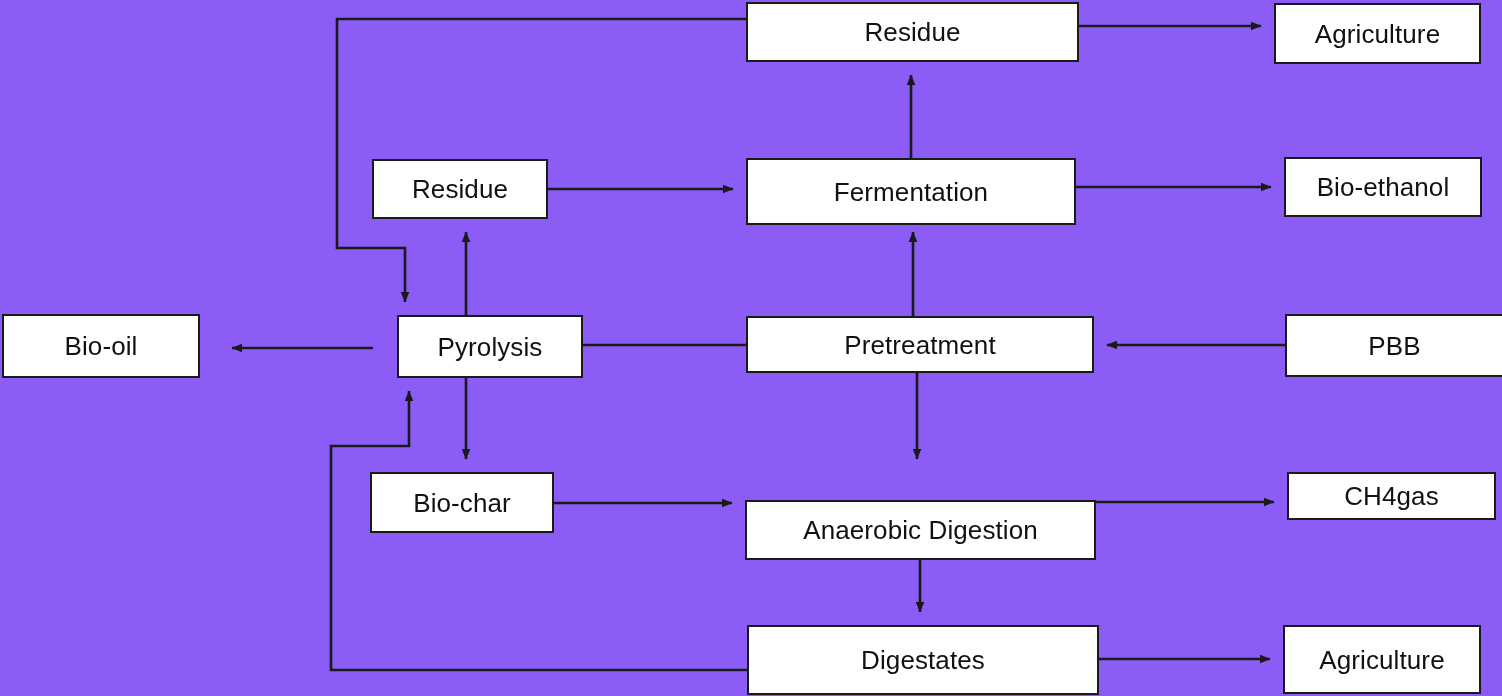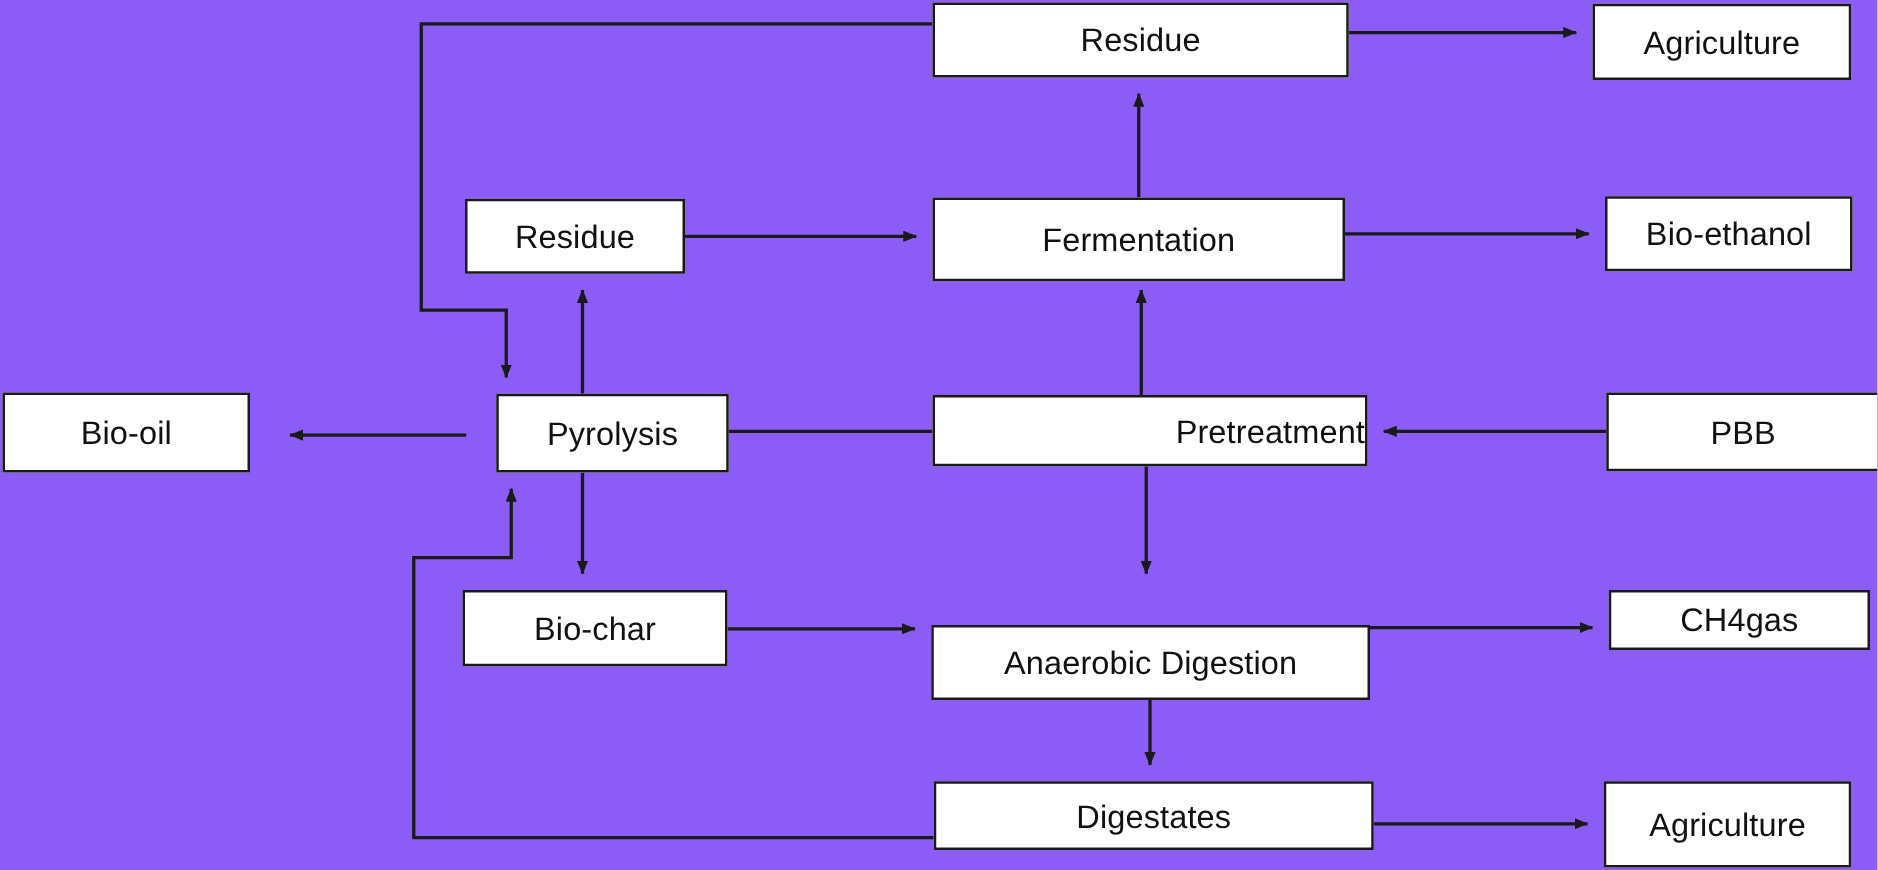--- a/index.html
+++ b/index.html
@@ -109,36 +109,36 @@
       </div>
       <div class="node" style="left: 1284px; top: 157px; width: 198px; height: 60px; border-color: rgb(26, 26, 26);">
         <span class="node-label" style="color: rgb(17, 17, 17);">Bio-ethanol</span>
       </div>
       <div class="node" style="left: 2px; top: 314px; width: 198px; height: 64px; border-color: rgb(26, 26, 26);">
         <span class="node-label" style="color: rgb(17, 17, 17);">Bio-oil</span>
       </div>
       <div class="node" style="left: 373px; top: 315px; width: 186px; height: 63px; border-color: rgb(26, 26, 26); margin-left: 24px;">
         <span class="node-label" style="color: rgb(17, 17, 17);">Pyrolysis</span>
       </div>
-      <div class="node" style="left: 746px; top: 316px; width: 348px; height: 57px; border-color: rgb(26, 26, 26); justify-content: flex-end;">
+      <div class="node" style="left: 746px; top: 316px; width: 348px; height: 57px; border-color: rgb(26, 26, 26);">
         <span class="node-label" style="color: rgb(17, 17, 17);">Pretreatment</span>
       </div>
       <div class="node" style="left: 1285px; top: 314px; width: 219px; height: 63px; border-color: rgb(26, 26, 26);">
         <span class="node-label" style="color: rgb(17, 17, 17);">PBB</span>
       </div>
-      <div class="node" style="left: 370px; top: 472px; width: 212px; height: 61px; border-color: rgb(26, 26, 26);">
+      <div class="node" style="left: 370px; top: 472px; width: 184px; height: 61px; border-color: rgb(26, 26, 26);">
         <span class="node-label" style="color: rgb(17, 17, 17);">Bio-char</span>
       </div>
       <div class="node" style="left: 745px; top: 500px; width: 351px; height: 60px; border-color: rgb(26, 26, 26);">
         <span class="node-label" style="color: rgb(17, 17, 17);">Anaerobic Digestion</span>
       </div>
       <div class="node" style="left: 1287px; top: 472px; width: 209px; height: 48px; border-color: rgb(26, 26, 26);">
         <span class="node-label" style="color: rgb(17, 17, 17);">CH4gas</span>
       </div>
-      <div class="node" style="left: 747px; top: 625px; width: 352px; height: 55px; border-color: rgb(26, 26, 26);">
+      <div class="node" style="left: 747px; top: 625px; width: 352px; height: 70px; border-color: rgb(26, 26, 26);">
         <span class="node-label" style="color: rgb(17, 17, 17);">Digestates</span>
       </div>
       <div class="node" style="left: 1283px; top: 625px; width: 198px; height: 69px; border-color: rgb(26, 26, 26);">
         <span class="node-label" style="color: rgb(17, 17, 17);">Agriculture</span>
       </div>
     </div>
 
 </div>
 
 </body></html>

